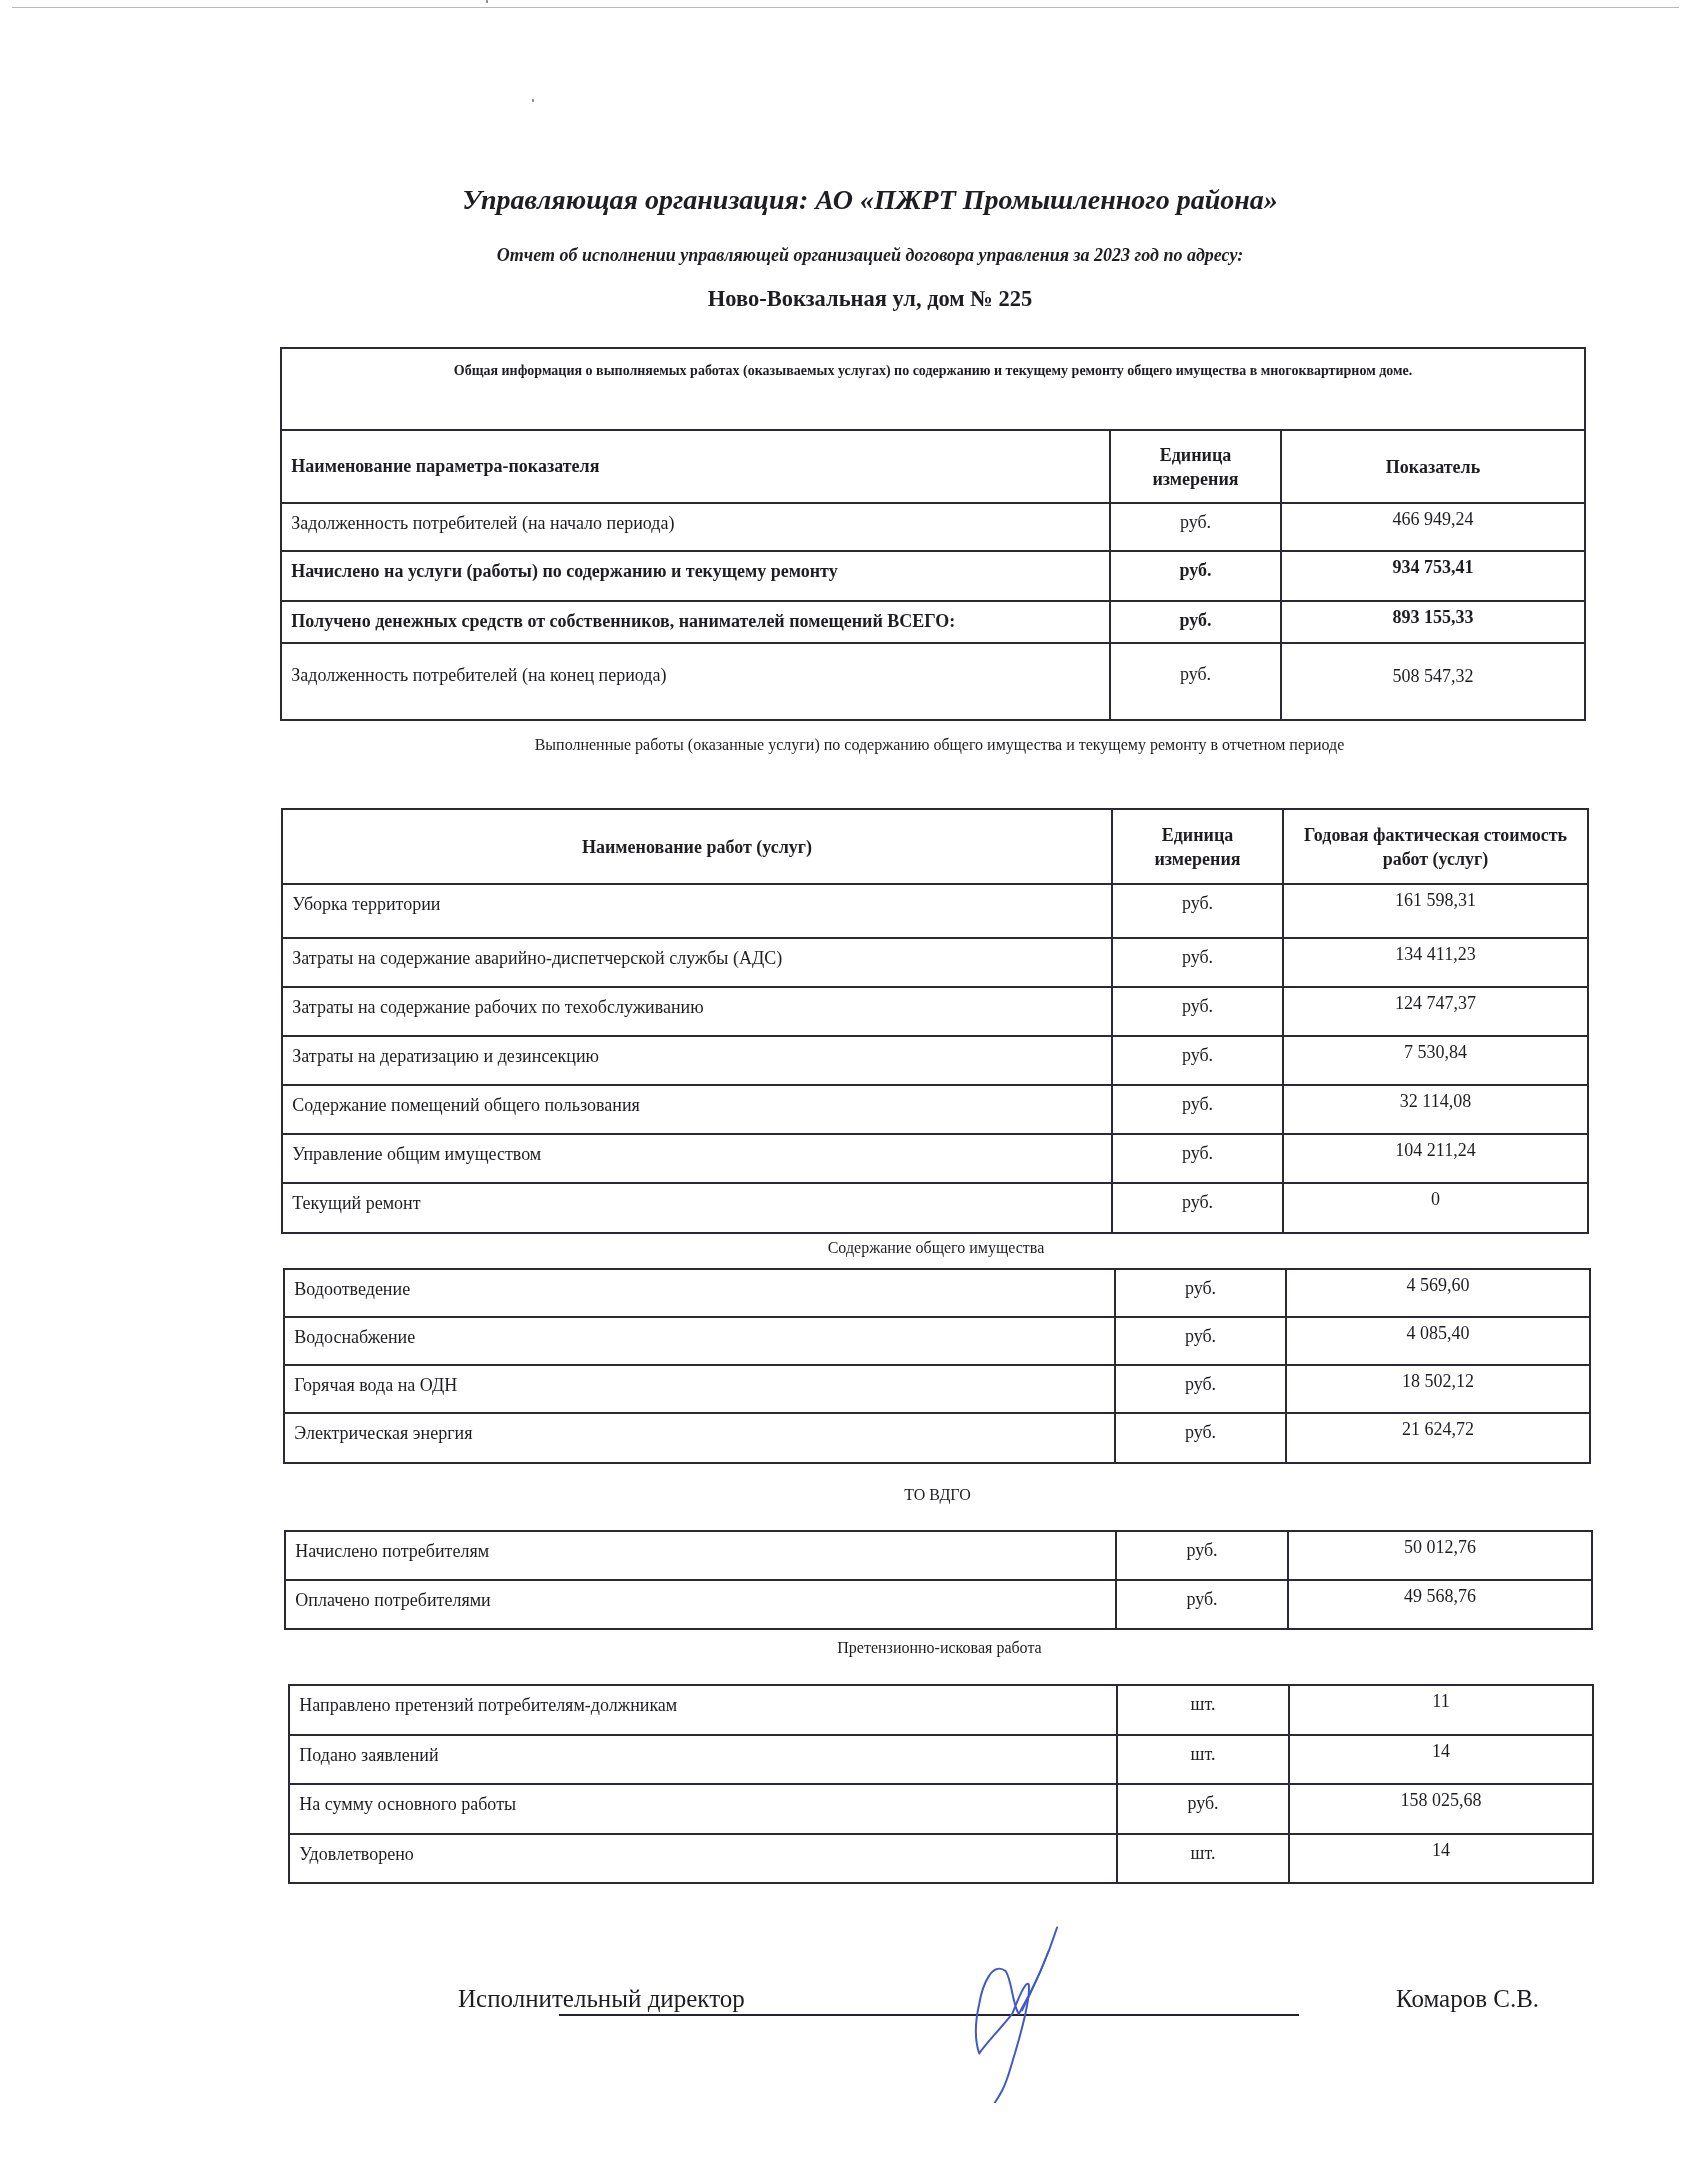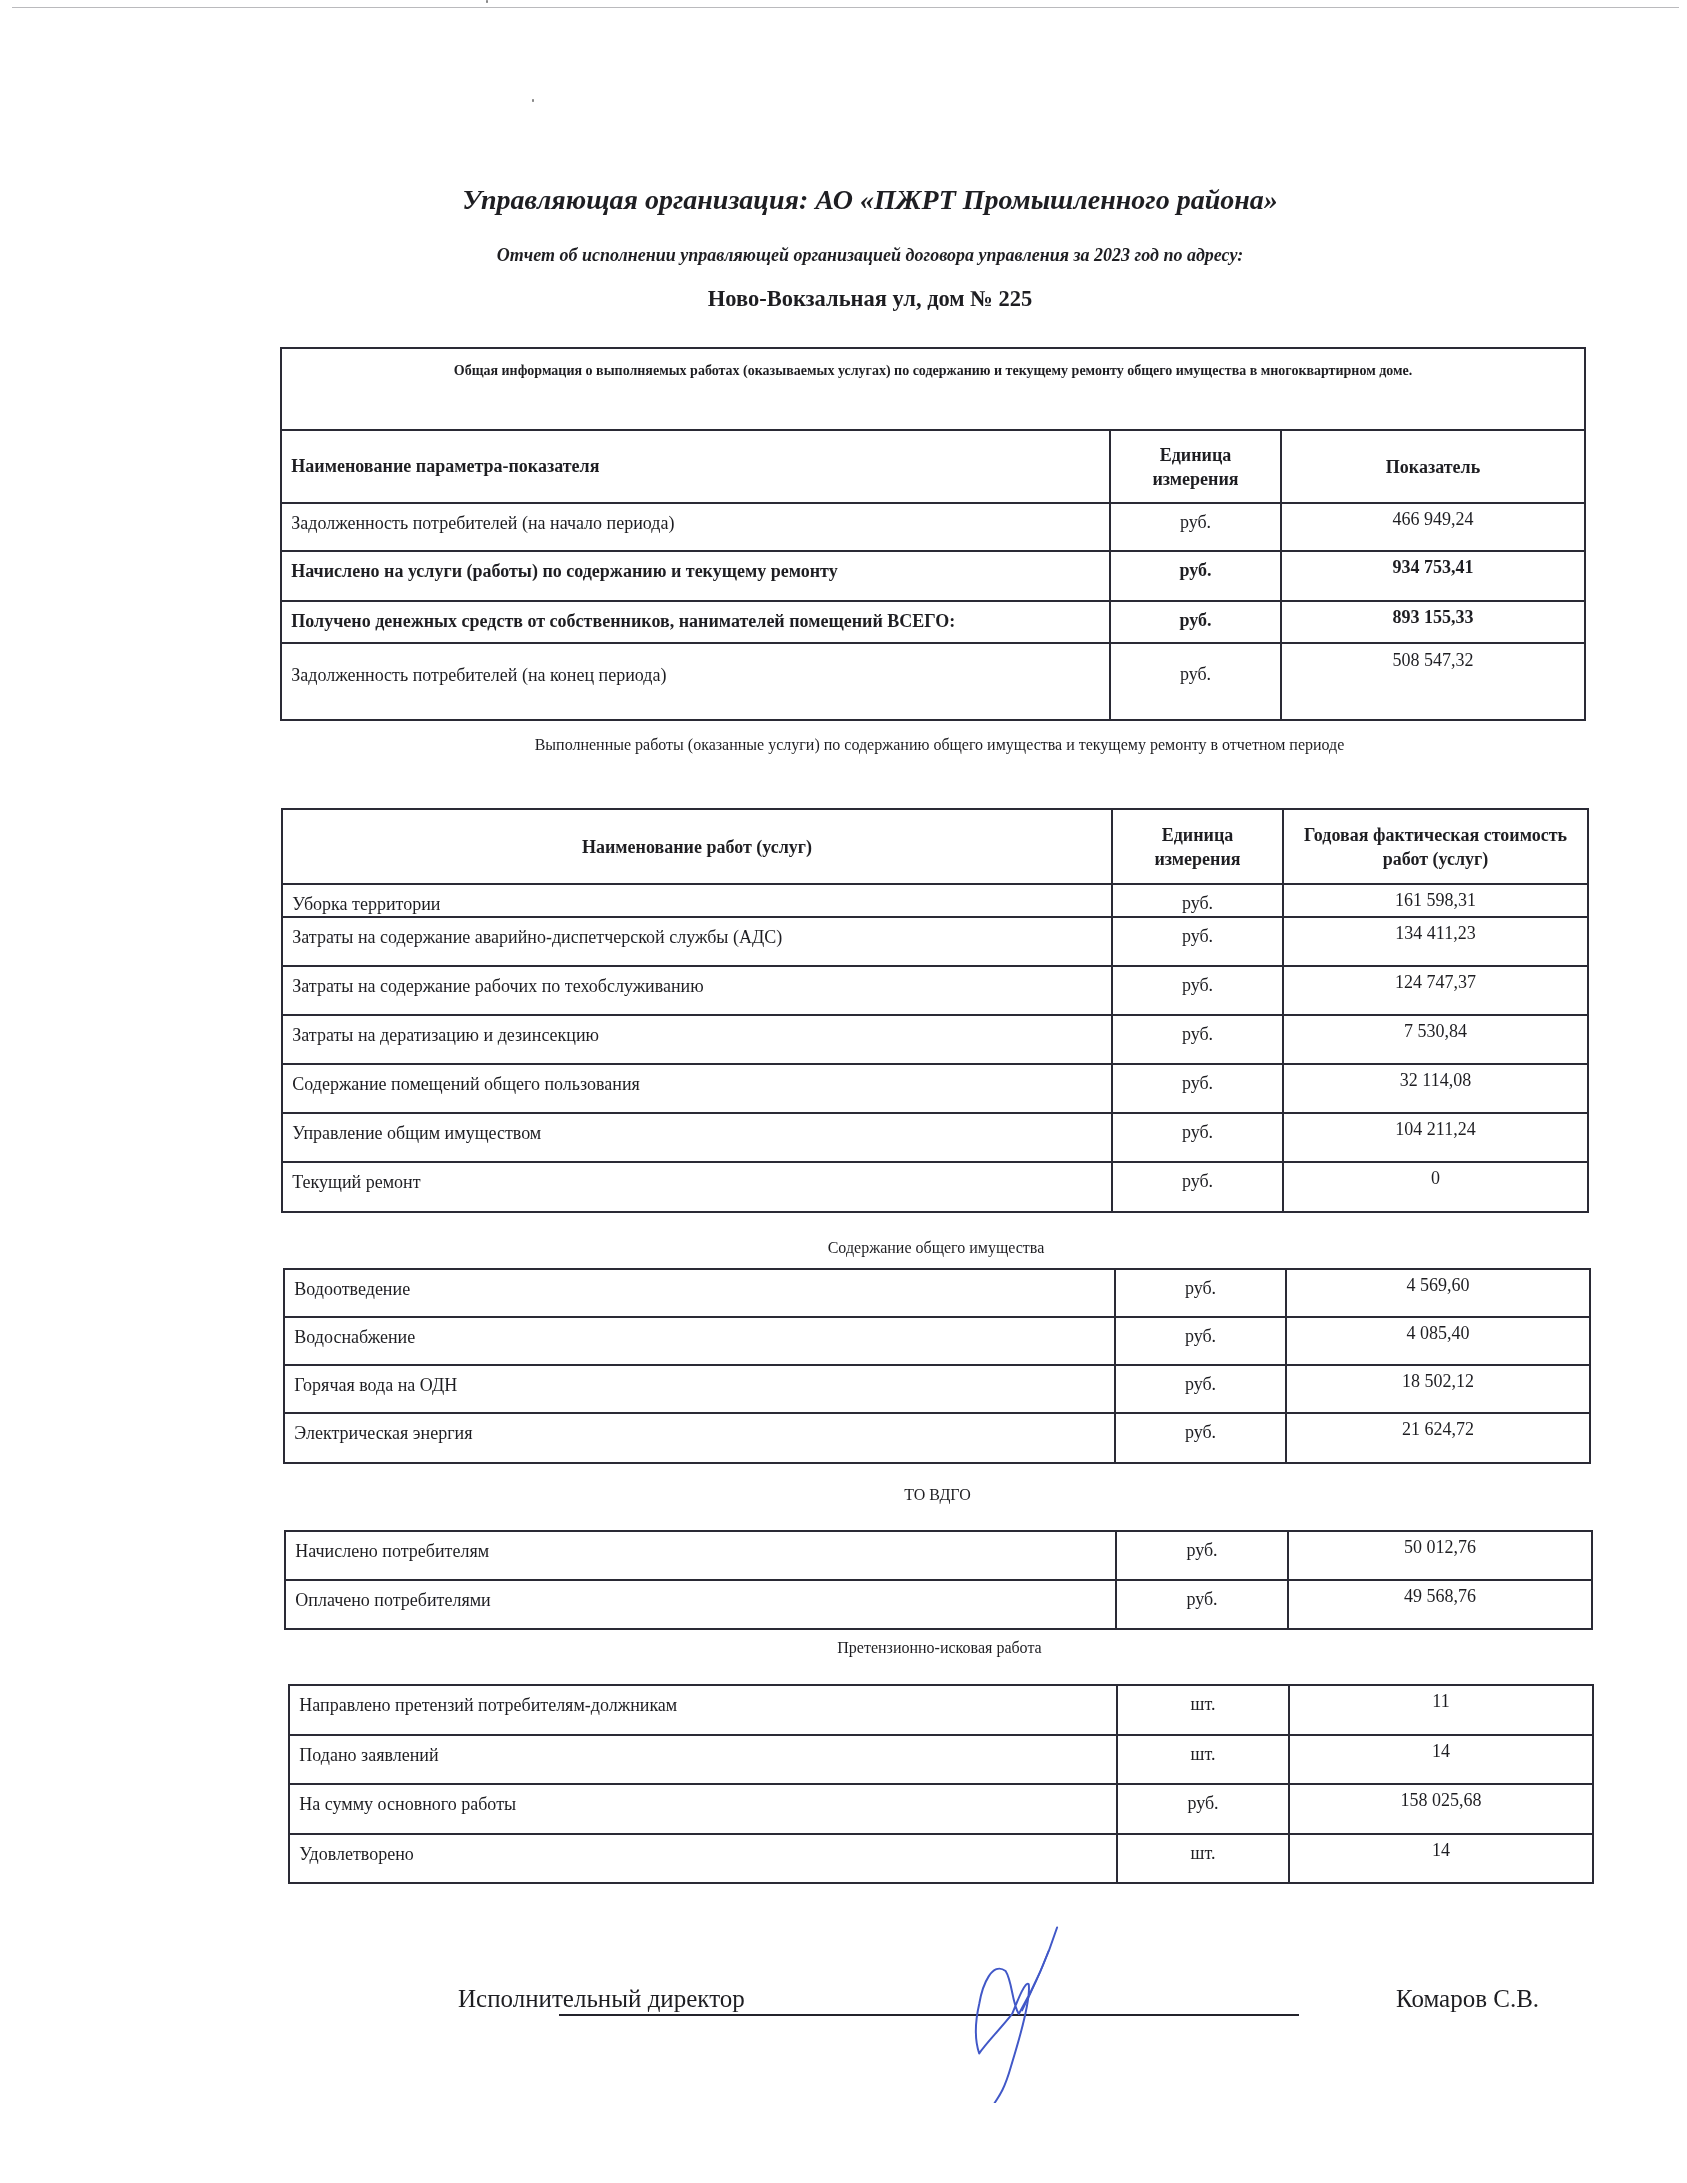--- a/index.html
+++ b/index.html
@@ -68,40 +68,40 @@
     <td class="val">934 753,41</td>
   </tr>
   <tr class="bold" style="height:42px">
     <td class="name">Получено денежных средств от собственников, нанимателей помещений ВСЕГО:</td>
     <td class="unit">руб.</td>
     <td class="val">893 155,33</td>
   </tr>
   <tr style="height:77px">
     <td class="name" style="padding-top:21px">Задолженность потребителей (на конец периода)</td>
     <td class="unit" style="padding-top:20px">руб.</td>
-    <td class="val" style="padding-top:6px">508 547,32</td>
+    <td class="val" style="padding-top:22px">508 547,32</td>
   </tr>
 </tbody>
   </table>
 
 <div class="sec-title" style="left:324px; top:730px; width:1231px;">Выполненные работы (оказанные услуги) по содержанию общего имущества и текущему ремонту в отчетном периоде</div>
 
 <table class="grid" style="left:281px; top:808px; width:1306px;">
   <colgroup>
       <col style="width:830px">
       <col style="width:171px">
       <col style="width:305px">
     </colgroup>
   <tbody>
       <tr style="height:75px">
     <td class="colhead center">Наименование работ (услуг)</td>
     <td class="colhead center" style="padding:0 20px">Единица измерения</td>
     <td class="colhead center" style="padding:0 13.2px">Годовая фактическая стоимость работ (услуг)</td>
   </tr>
-  <tr style="height:33px">
+  <tr style="height:54px">
     <td class="name">Уборка территории</td>
     <td class="unit">руб.</td>
     <td class="val">161 598,31</td>
   </tr>
   <tr style="height:49px">
     <td class="name">Затраты на содержание аварийно-диспетчерской службы (АДС)</td>
     <td class="unit">руб.</td>
     <td class="val">134 411,23</td>
   </tr>
   <tr style="height:49px">

